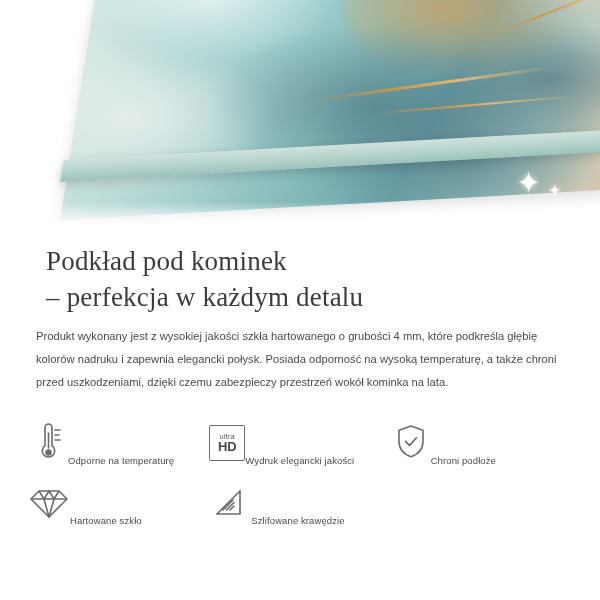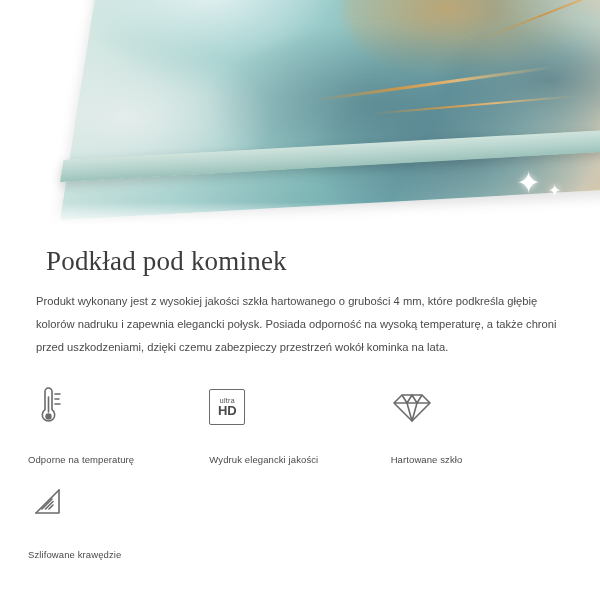--- a/index.html
+++ b/index.html
@@ -132,22 +132,22 @@
   
   .features {
     margin-top: 26px;
     padding: 0 28px;
     display: grid;
     grid-template-columns: repeat(3, 1fr);
     row-gap: 14px;
   }
   .feature {
     display: flex;
-    flex-direction: column;
-    align-items: flex-start;
+    flex-direction: row;
+    align-items: flex-end;
     justify-content: flex-start;
   }
   .feature-icon {
     height: 46px;
     display: flex;
     align-items: center;
     justify-content: center;
   }
   .feature-label {
     margin-top: 24px;
@@ -190,20 +190,21 @@
     </div>
     <div class="glass-edge"></div>
     <div class="sparkle sp1">✦</div>
     <div class="sparkle sp2">✦</div>
     <div class="hero-fade"></div>
   </div>
 
   <div class="content">
     <h1 class="headline">
       <span>Podkład pod kominek</span>
+      <span class="l2">– perfekcja w każdym detalu</span>
     </h1>
     <p class="paragraph">Produkt wykonany jest z wysokiej jakości szkła hartowanego o grubości 4 mm, które podkreśla głębię kolorów nadruku i zapewnia elegancki połysk. Posiada odporność na wysoką temperaturę, a także chroni przed uszkodzeniami, dzięki czemu zabezpieczy przestrzeń wokół kominka na lata.</p>
   </div>
 
   <div class="features">
 
     <div class="feature">
       <div class="feature-icon">
         <svg width="40" height="44" viewBox="0 0 40 44" fill="none" stroke="#6b6b6b" stroke-width="1.6" stroke-linecap="round">
           <path d="M17 6.5a3.5 3.5 0 0 1 7 0v18.2a6.2 6.2 0 1 1-7 0V6.5z"></path>
@@ -220,20 +221,29 @@
     <div class="feature">
       <div class="feature-icon">
         <div class="ultrahd">
           <span class="u">ultra</span>
           <span class="hd">HD</span>
         </div>
       </div>
       <div class="feature-label">Wydruk elegancki jakości</div>
     </div>
 
+    <div class="feature">
+      <div class="feature-icon">
+        <svg width="40" height="44" viewBox="0 0 40 44" fill="none" stroke="#6b6b6b" stroke-width="1.6" stroke-linecap="round" stroke-linejoin="round">
+          <path d="M20 5l12 4.2v11c0 8.2-5.4 13.2-12 15.6C13.4 33.4 8 28.4 8 20.2v-11L20 5z"></path>
+          <path d="M14.5 20.4l4 4 7-7.6"></path>
+        </svg>
+      </div>
+      <div class="feature-label">Chroni podłoże</div>
+    </div>
 
     <div class="feature">
       <div class="feature-icon">
         <svg width="42" height="40" viewBox="0 0 42 40" fill="none" stroke="#6b6b6b" stroke-width="1.6" stroke-linejoin="round">
           <path d="M11 8h20l8 8-18 18L3 16l8-8z"></path>
           <path d="M3 16h36"></path>
           <path d="M11 8l5 8 5-8 5 8 5-8"></path>
           <path d="M16 16l5 18 5-18"></path>
         </svg>
       </div>

